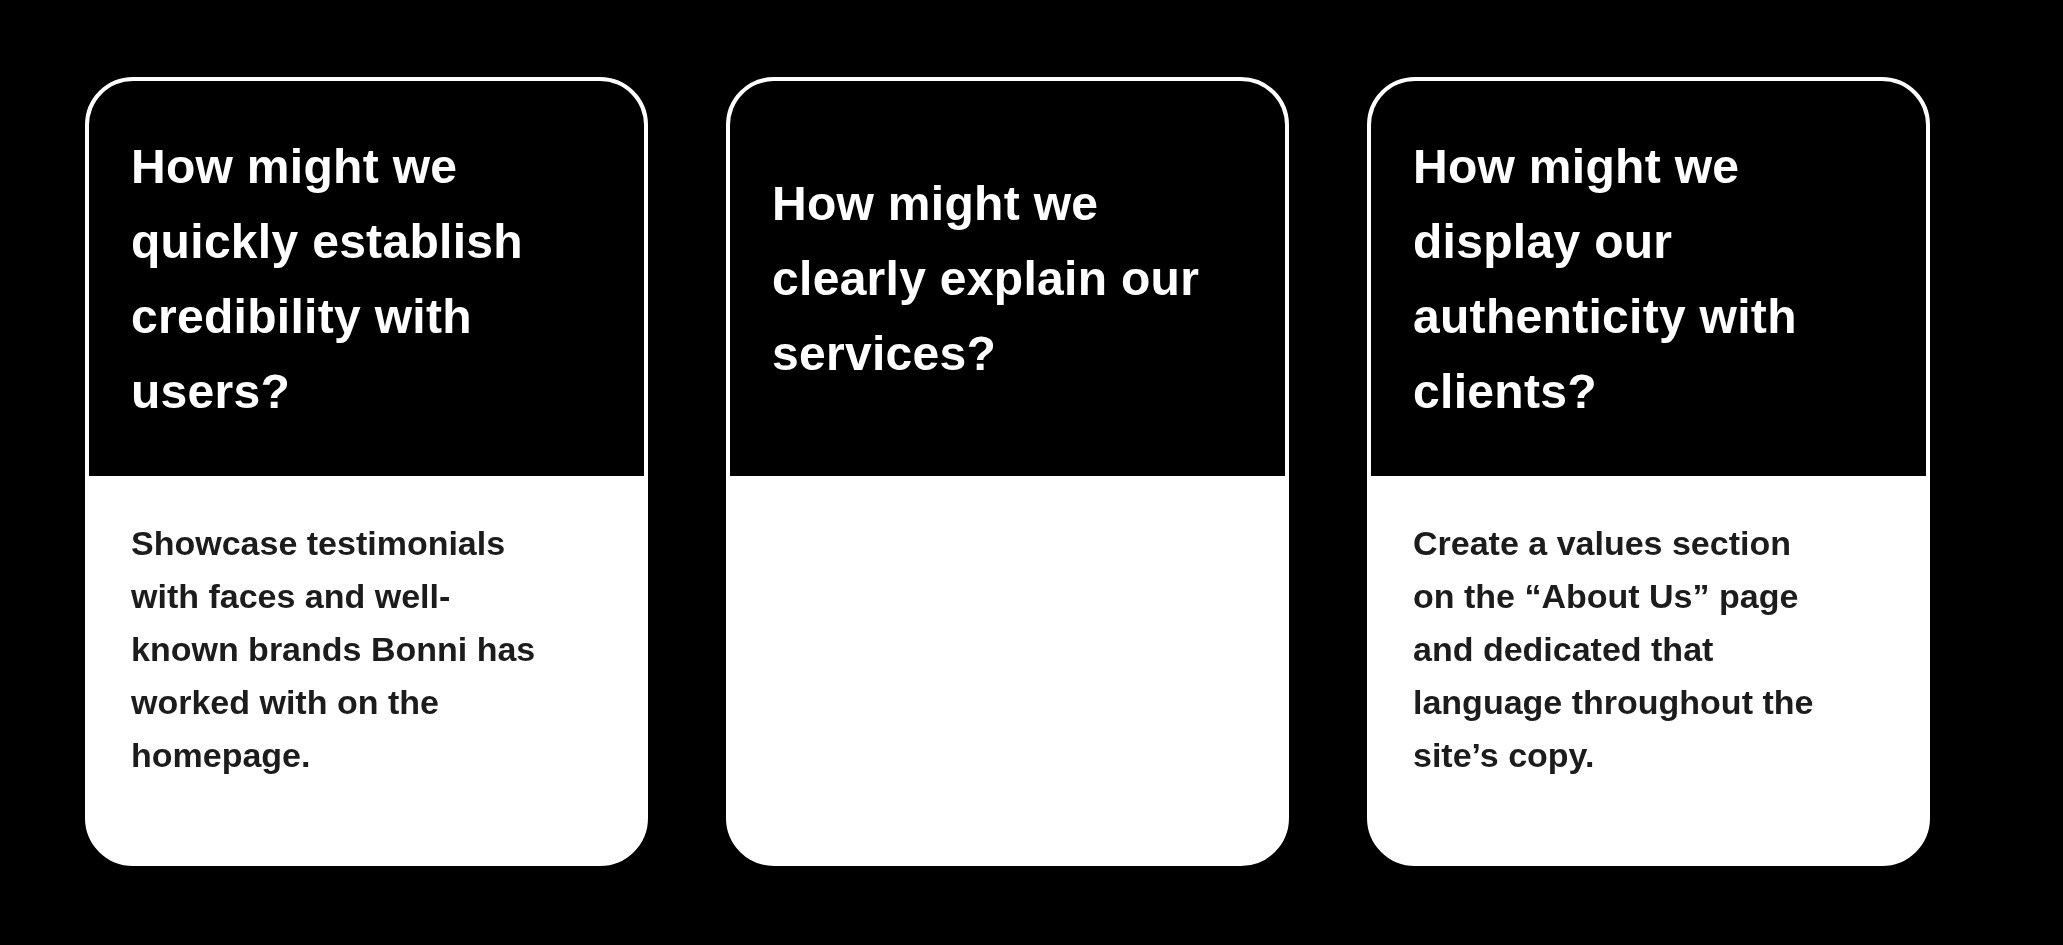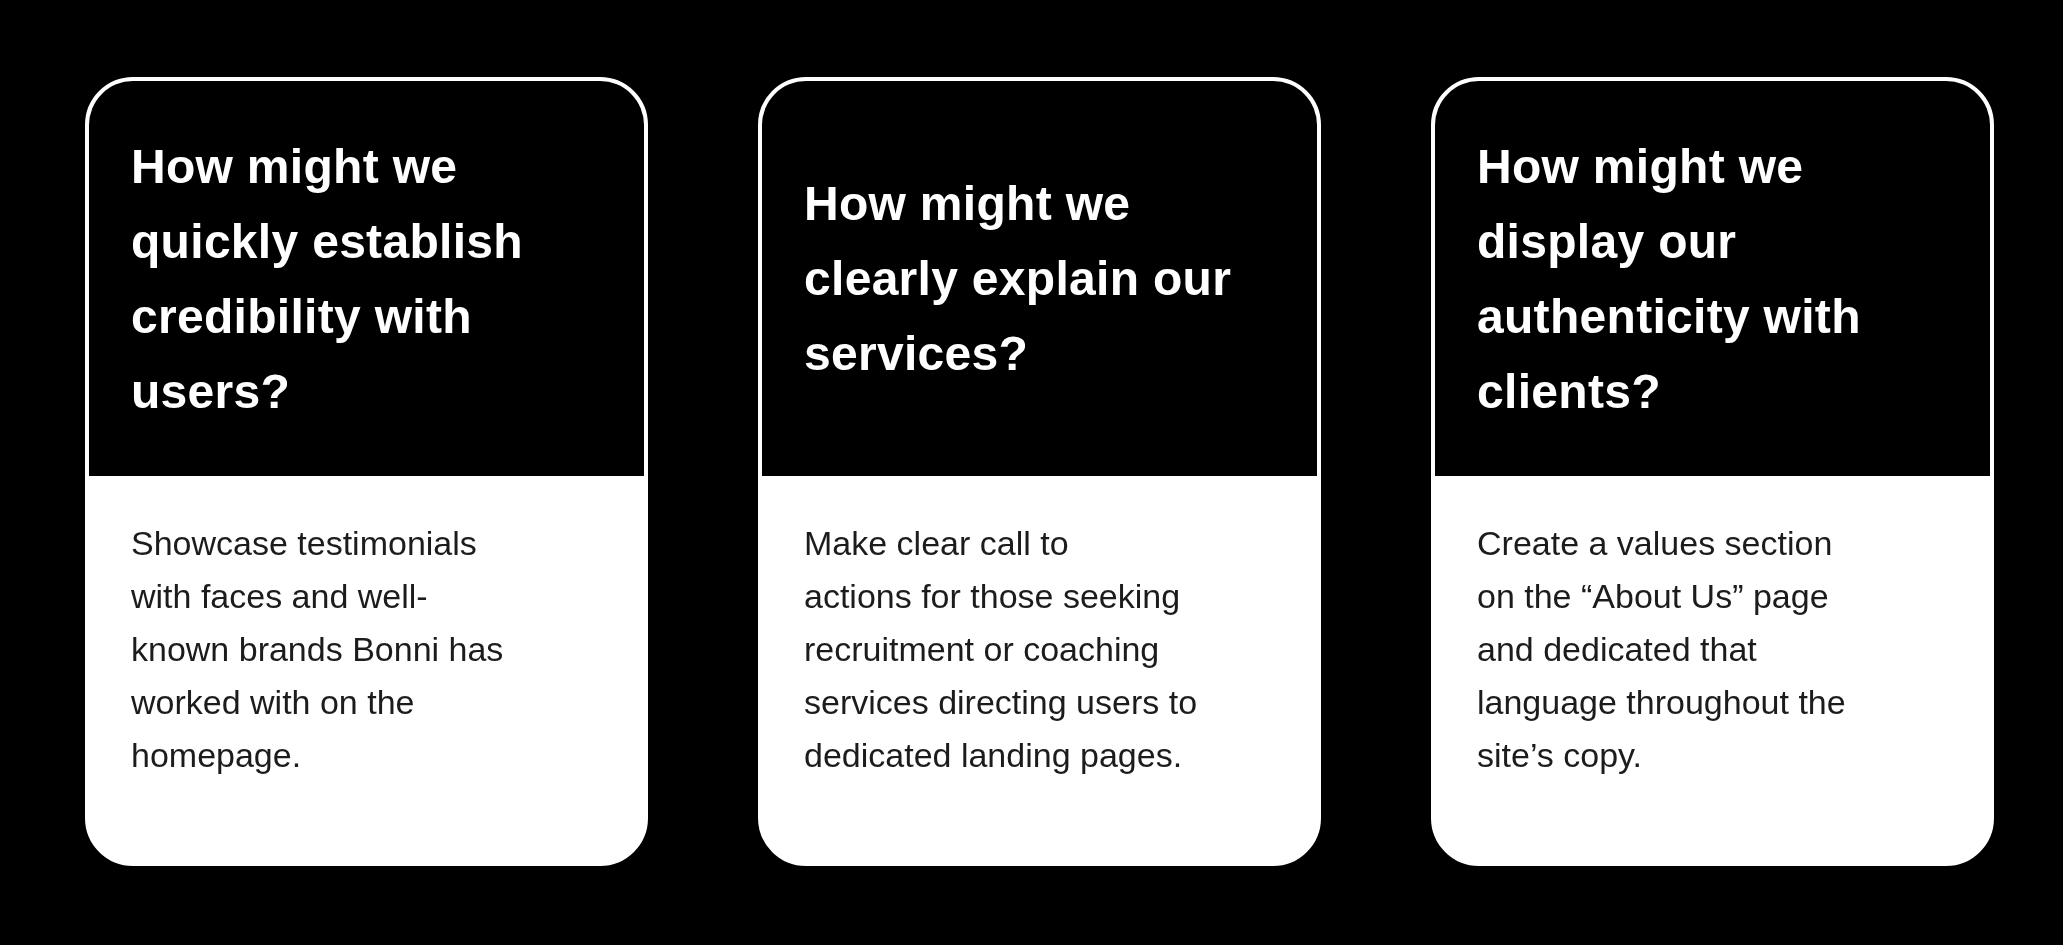--- a/index.html
+++ b/index.html
@@ -12,21 +12,21 @@
     height: 945px;
     position: relative;
     overflow: hidden;
     font-family: "Liberation Sans", sans-serif;
   }
   .board {
     position: absolute;
     left: 85px;
     top: 77px;
     display: flex;
-    gap: 110px;
+    gap: 78px;
   }
   .card {
     box-sizing: border-box;
     width: 563px;
     height: 789px;
     border: 4px solid var(--card-border, #ffffff);
     border-radius: 48px;
     background: var(--card-body-bg, #ffffff);
     overflow: hidden;
     display: flex;
@@ -48,21 +48,21 @@
     white-space: pre-line;
   }
   .card-solution {
     box-sizing: border-box;
     flex: 1 1 auto;
     background: var(--card-body-bg, #ffffff);
     color: var(--solution-text, #1c1c1c);
     padding: 41px 42px 0 42px;
     font-size: 34px;
     line-height: 53px;
-    font-weight: 400;
+    font-weight: 700;
     white-space: pre-line;
   }
 </style>
 </head>
 <body style="background: rgb(0, 0, 0);">
 
 <main class="board">
 
   <article class="card">
     <header class="card-question">How might we
@@ -73,25 +73,20 @@
 with faces and well-
 known brands Bonni has
 worked with on the
 homepage.</div>
   </article>
 
   <article class="card">
     <header class="card-question">How might we
 clearly explain our
 services?</header>
-    <div class="card-solution">Make clear call to
-actions for those seeking
-recruitment or coaching
-services directing users to
-dedicated landing pages.</div>
   </article>
 
   <article class="card">
     <header class="card-question">How might we
 display our
 authenticity with
 clients?</header>
     <div class="card-solution">Create a values section
 on the “About Us” page
 and dedicated that

